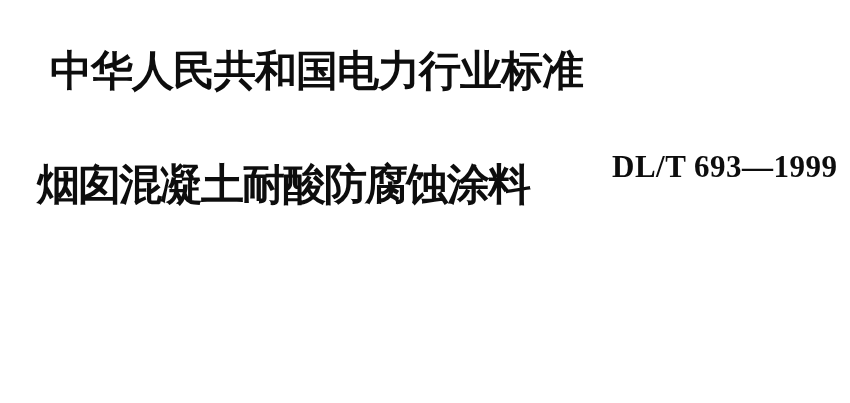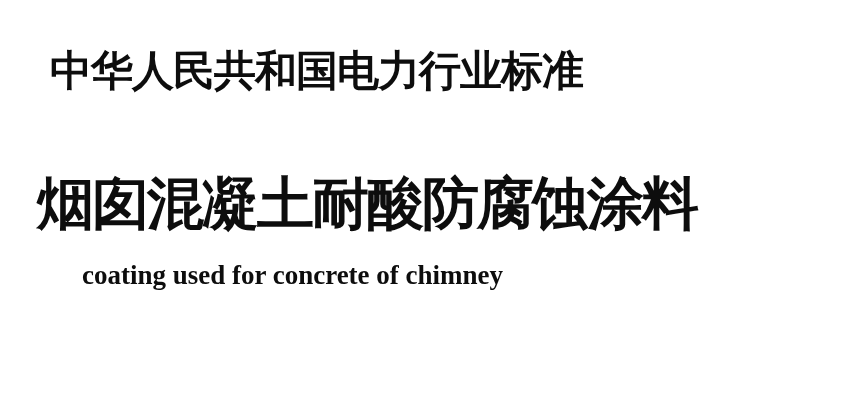--- a/index.html
+++ b/index.html
@@ -30,27 +30,26 @@
     font-weight:bold;
     letter-spacing:-1px;
     white-space:nowrap;
     font-family:"Liberation Sans", sans-serif;
   }
   
   .title-cn{
     position:absolute;
     left:37px;
     top:163px;
-    font-size:57px;
+    font-size:43px;
     line-height:1;
     font-weight:bold;
     letter-spacing:-2px;
     white-space:nowrap;
     font-family:"Liberation Sans", sans-serif;
-    margin-top:12px;
   }
   
   .std-number{
     position:absolute;
     left:612px;
     top:151px;
     font-size:31px;
     line-height:1;
     font-weight:bold;
     letter-spacing:0.5px;
@@ -75,18 +74,18 @@
 </style>
 </head>
 <body>
 
 <div class="page">
 
   <div class="header-cn">中华人民共和国电力行业标准</div>
 
   <div class="title-cn">烟囱混凝土耐酸防腐蚀涂料</div>
 
+  <div class="std-number">DL/T 693—1999</div>
 
   <div class="title-en">
-    <div class="en-line">coating used for concrete of chimney</div>
   </div>
 
 </div>
 
 </body></html>

